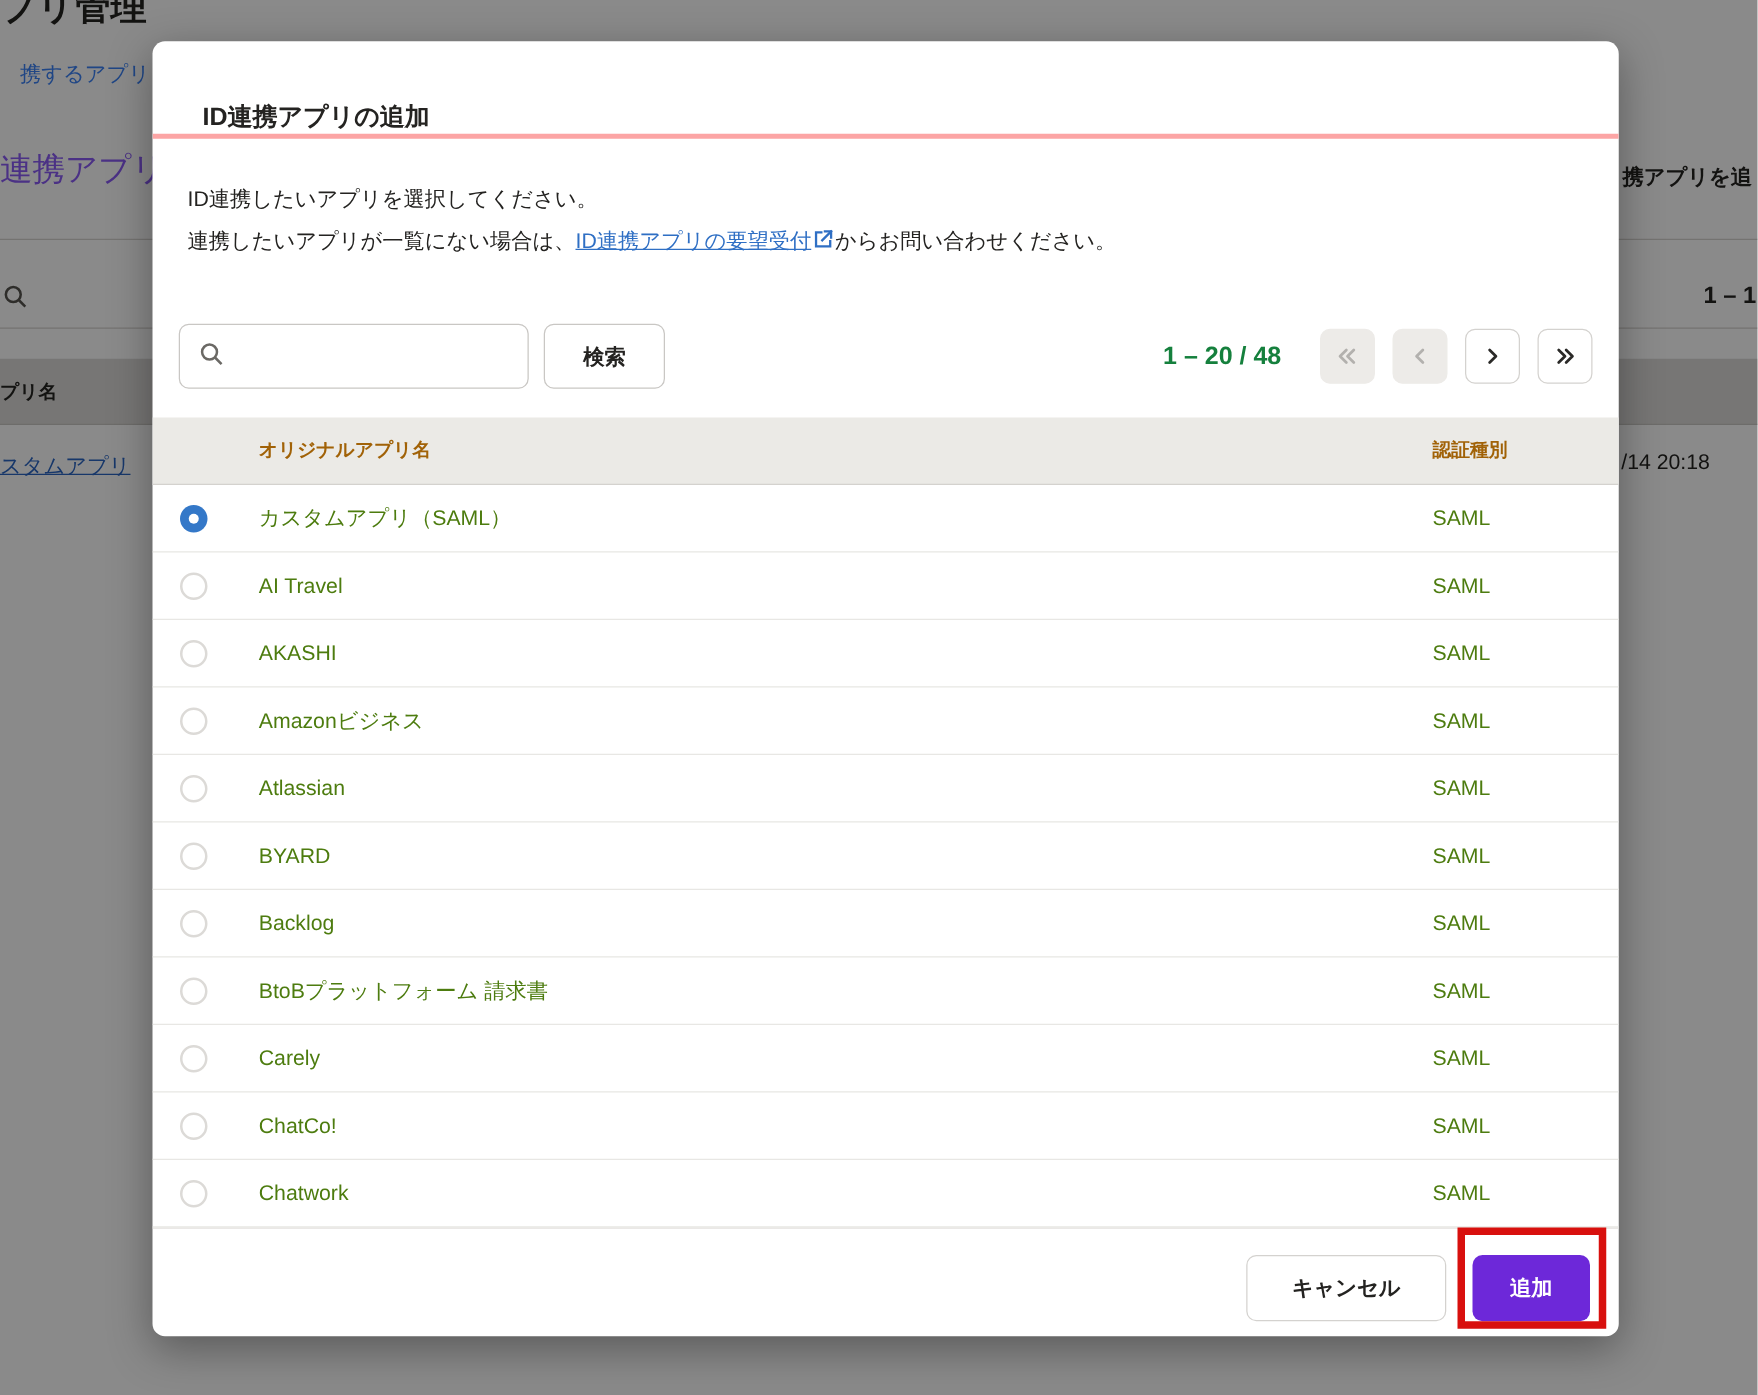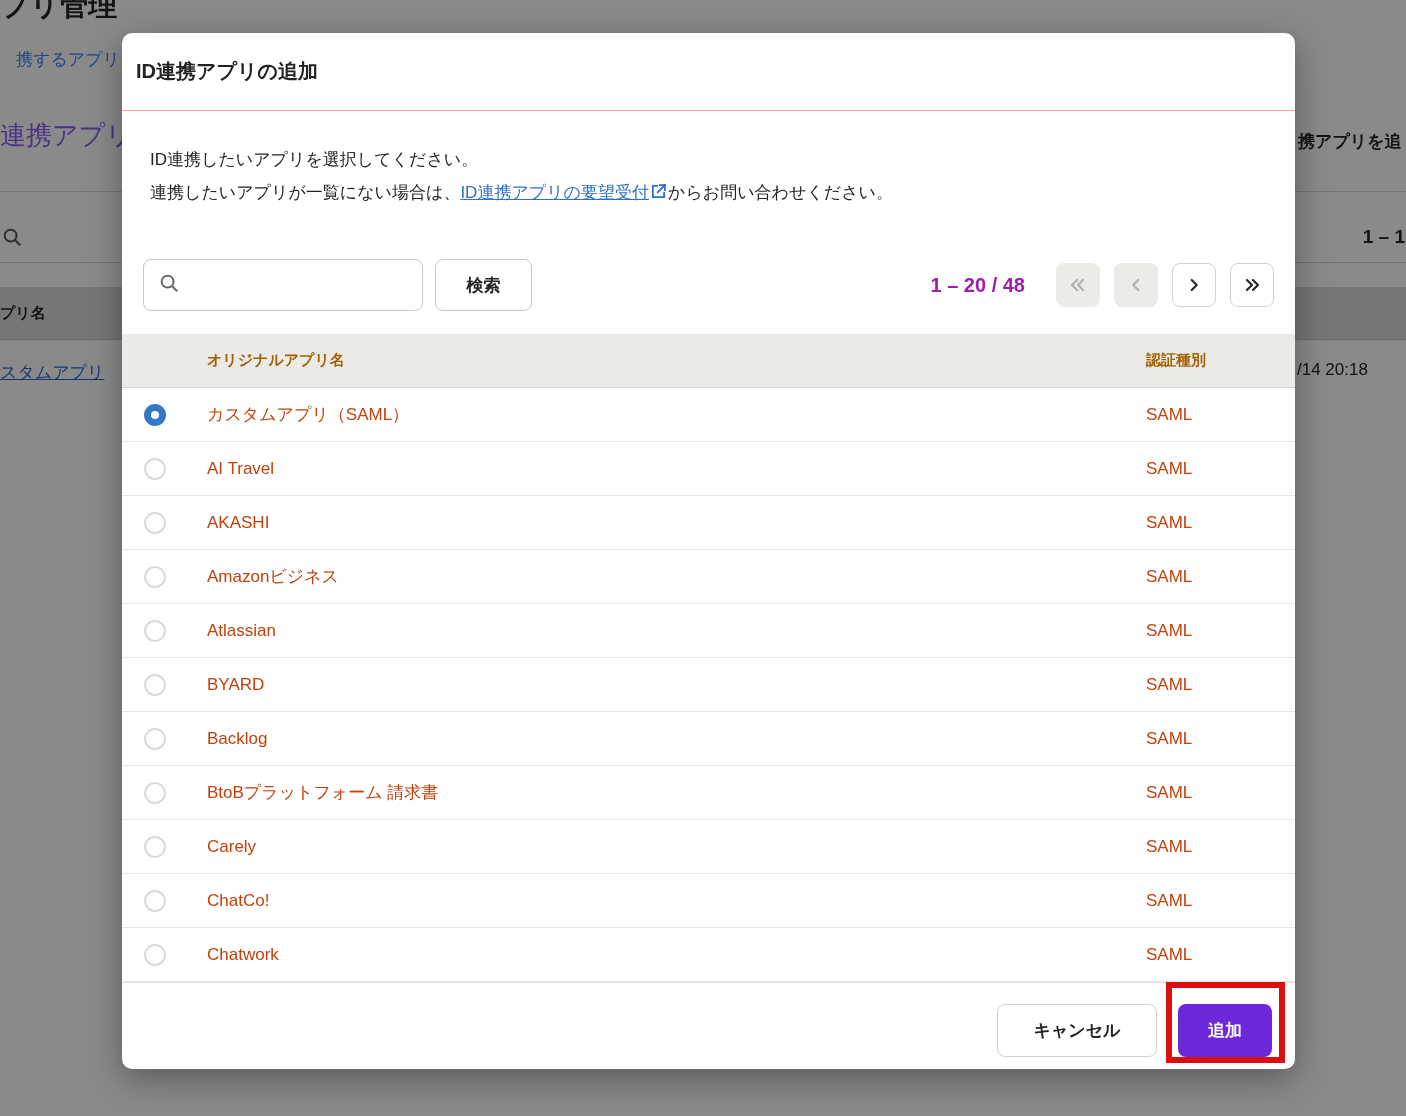--- a/index.html
+++ b/index.html
@@ -21,48 +21,48 @@
   .bg-addbtn { position:absolute; left:1298px; top:130px; font-size:17px; font-weight:600; color:#242321; }
   .bg-pag { position:absolute; right:1px; top:226px; font-size:19px; font-weight:700; color:#242321; }
   .bg-time { position:absolute; left:1297px; top:360px; font-size:17px; color:#242321; }
 
   .overlay { position:absolute; inset:0; background:rgba(0,0,0,0.46); }
 
   
   .modal { position:absolute; left:122px; top:33px; width:1173px; height:1036px;
     background:#fff; border-radius:10px; box-shadow:0 10px 34px rgba(0,0,0,0.35);
     display:flex; flex-direction:column; overflow:hidden; }
-  .modal-header { flex:0 0 78px; display:flex; align-items:center; padding-left:14px;
-    border-bottom:1px solid #fca5a5; }
+  .modal-header { flex:0 0 78px; display:flex; align-items:flex-end; padding-left:40px;
+    border-bottom:4px solid #fca5a5; }
   .modal-title { font-size:20px; font-weight:600; color:#242321; }
 
   .modal-desc { margin:32px 28px 0; font-size:17px; color:#242321; line-height:33px; }
   .desc-link { color:#2f6fc4; text-decoration:underline; cursor:pointer; }
   .ext-icon { display:inline-block; vertical-align:-2px; margin:0 1px; }
 
   .toolbar { margin:48px 21px 0 21px; display:flex; align-items:center; }
   .search-box { width:280px; height:52px; border:1px solid #c9c7c4; border-radius:8px;
     display:flex; align-items:center; padding-left:14px; background:#fff; }
   .search-box input { border:none; outline:none; font-size:17px; width:220px; margin-left:10px;
     font-family:inherit; }
   .btn-search { margin-left:12px; width:97px; height:52px; background:#fff;
     border:1px solid #c9c7c4; border-radius:8px; font-size:17px; font-weight:700; color:#242321;
     cursor:pointer; font-family:inherit; }
   .pager { margin-left:auto; display:flex; align-items:center; }
-  .pager-label { font-size:20px; font-weight:700; color:#a21caf; margin-right:17px; }
+  .pager-label { font-size:20px; font-weight:700; color:#15803d; margin-right:17px; }
   .pg-btn { width:44px; height:44px; border-radius:8px; display:flex; align-items:center;
     justify-content:center; margin-left:14px; cursor:pointer; border:1px solid #d4d2cf; background:#fff; }
   .pg-btn.disabled { background:#edebe8; border-color:#edebe8; cursor:default; }
 
   .table { margin-top:23px; }
   .trow, .thead { display:grid; grid-template-columns:85px 939px 1fr; align-items:center; height:54px; }
   .thead { background:#ebeae6; border-bottom:1px solid #d4d2ce; }
   .thead .col { font-size:15px; font-weight:700; color:#a16207; }
   .trow { border-bottom:1px solid #e8e7e4; cursor:pointer; }
-  .app-name, .auth { font-size:17px; color:#c2410c; }
+  .app-name, .auth { font-size:17px; color:#4d7c0f; }
   .radio { width:22px; height:22px; margin-left:22px; border-radius:50%;
     border:2px solid #dcdad7; background:#fff; position:relative; }
   .radio.selected { border:none; background:#3478c8; }
   .radio.selected::after { content:""; position:absolute; left:7px; top:7px; width:8px; height:8px;
     border-radius:50%; background:#fff; }
 
   .modal-footer { margin-top:auto; flex:0 0 95px; border-top:1px solid #e3e1de;
     display:flex; align-items:center; justify-content:flex-end; padding-right:23px; gap:21px; }
   .btn-cancel { width:160px; height:53px; background:#fff; border:1px solid #d4d2cf;
     border-radius:8px; font-size:17px; font-weight:700; color:#242321; cursor:pointer; font-family:inherit; }

